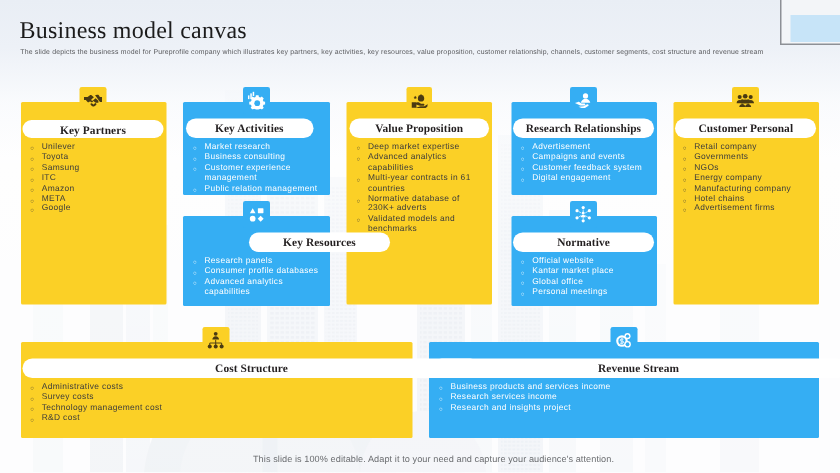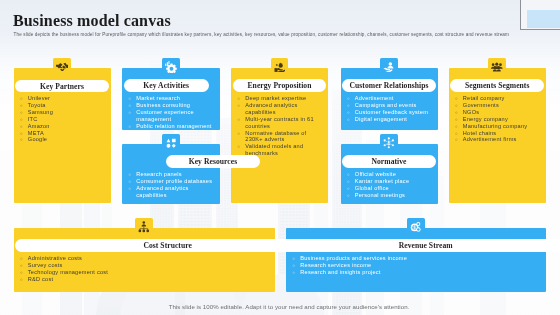--- a/index.html
+++ b/index.html
@@ -1,19 +1,19 @@
 <!DOCTYPE html>
 <html><head>
 <meta charset="utf-8">
 <style>
   html,body{margin:0;padding:0;}
   body{width:560px;height:315px;overflow:hidden;background:#fdfdfd;font-family:"Liberation Sans",sans-serif;}
   .slide{position:relative;width:560px;height:315px;background:#fdfdfe;overflow:hidden;}
   .bg{position:absolute;inset:0;z-index:0;}
-  .title{position:absolute;z-index:2;left:13px;top:12px;font-family:"Liberation Serif",serif;font-weight:700;font-size:16px;color:#1c1c1c;letter-spacing:0.15px;}
+  .title{position:absolute;z-index:2;left:13px;top:12px;font-family:"Liberation Serif",serif;font-weight:400;font-size:16px;color:#1c1c1c;letter-spacing:0.15px;}
   .subtitle{position:absolute;z-index:2;left:13.5px;top:32.2px;font-size:4.6px;color:#57585b;letter-spacing:0.135px;white-space:nowrap;}
   .card{position:absolute;border-radius:1px;z-index:2;}
   .yellow{background:#fbd026;}
   .blue{background:#35aef3;}
   .pill{position:absolute;z-index:3;background:#fff;border-radius:20px;display:flex;align-items:center;justify-content:center;}
   .pill span{font-family:"Liberation Serif",serif;font-weight:700;font-size:7.6px;color:#231f20;letter-spacing:0.06px;white-space:nowrap;}
   .icon{position:absolute;z-index:3;width:17.8px;height:17.8px;border-radius:1.5px;display:flex;align-items:center;justify-content:center;}
   ul{margin:0;padding:0;list-style:none;z-index:3;}
   li{position:relative;padding-left:7.5px;margin-bottom:0px;font-size:5.6px;line-height:6.85px;letter-spacing:0.23px;}
   li:before{content:"\25CB";position:absolute;left:-0.2px;top:0px;font-size:4.1px;line-height:7.3px;opacity:0.95;}
@@ -129,42 +129,42 @@
           <path d="M17.6 13.1l4.5 4.5-4.5 4.5-4.5-4.5z" fill="currentColor"></path>
         </svg>
       </div>
       <ul class="white" style="position: absolute; left: 128.8px; top: 171.4px; width: 87.5px;">
         <li>Research panels</li>
         <li>Consumer profile databases</li>
         <li>Advanced analytics capabilities</li>
       </ul>
       <div class="card yellow" style="left: 231px; top: 68px; width: 97px; height: 134.5px;"></div>
       <div class="pill" style="left: 232.7px; top: 79.2px; width: 93.6px; height: 12.4px;">
-        <span>Energy Proposition</span>
+        <span>Value Proposition</span>
       </div>
       <div class="icon yellow" style="left: 270.6px; top: 58.2px; color: rgb(74, 58, 18);">
         <svg viewBox="0 0 24 22" width="11.8" height="10.8">
           <circle cx="13.6" cy="7.4" r="4.3" fill="currentColor"></circle>
           <path d="M13.6 0.9l1.1 2.3 2.4.5-1.8 1.8.4 2.5-2.1-1.2-2.1 1.2.4-2.5-1.8-1.8 2.4-.5z" fill="currentColor"></path>
           <path d="M0.8 13.5h5.6l2.2-0.9c.6-.2 1.3-.2 1.8.1l3.2 1.9h3.1c.9 0 1.5.6 1.5 1.4 0 .8-.6 1.4-1.5 1.4h-4.6" fill="currentColor"></path>
           <path d="M1 12.6h6.3v7.6H1z" fill="currentColor"></path>
           <path d="M12.9 17.9h4.6c.5 0 .9-.1 1.3-.4l4-2.7c.7-.5 1.6-.3 2 .4.4.6.2 1.5-.4 2l-5.1 3.5c-.5.4-1.1.6-1.8.6H9.2c-.5 0-1-.2-1.4-.5l-1-.8" fill="currentColor"></path>
           <path d="M5.8 3.6l.7 1.5 1.6.3-1.2 1.2.3 1.6-1.4-.8-1.4.8.3-1.6L3.4 5.4l1.6-.3z" fill="currentColor"></path>
         </svg>
       </div>
       <ul class="dark" style="position: absolute; left: 237.8px; top: 95.4px; width: 86.5px;">
         <li>Deep market expertise</li>
         <li>Advanced analytics capabilities</li>
         <li>Multi-year contracts in 61 countries</li>
         <li>Normative database of 230K+ adverts</li>
         <li>Validated models and benchmarks</li>
       </ul>
       <div class="card blue" style="left: 340.5px; top: 68px; width: 97px; height: 61.5px;"></div>
       <div class="pill" style="left: 342.2px; top: 79.2px; width: 93.6px; height: 12.4px;">
-        <span>Customer Relationships</span>
+        <span>Research Relationships</span>
       </div>
       <div class="icon blue" style="left: 380.1px; top: 58.2px; color: rgb(255, 255, 255);">
         <svg viewBox="0 0 24 22" width="11.6" height="10.6">
           <circle cx="15.2" cy="4" r="3.6" fill="currentColor"></circle>
           <path d="M8.8 13.6c.4-3.3 3.2-5.8 6.5-5.8s6.1 2.5 6.5 5.8z" fill="currentColor"></path>
           <path d="M0.6 13.7l4.3-1.4c.6-.2 1.2-.1 1.7.2l3.1 2h3.6c.9 0 1.6.6 1.6 1.4 0 .8-.7 1.4-1.6 1.4H7.9" fill="currentColor"></path>
           <path d="M12.6 18.4l4.7-2.7c.7-.4 1.6-.2 2 .5.4.7.2 1.5-.5 1.9l-5.4 3.3c-.5.3-1 .4-1.6.2L5.4 19" fill="currentColor"></path>
         </svg>
       </div>
       <ul class="white" style="position: absolute; left: 347.3px; top: 95.4px; width: 86.5px;">
@@ -191,21 +191,21 @@
         </svg>
       </div>
       <ul class="white" style="position: absolute; left: 347.3px; top: 171.4px; width: 86.5px;">
         <li>Official website</li>
         <li>Kantar market place</li>
         <li>Global office</li>
         <li>Personal meetings</li>
       </ul>
       <div class="card yellow" style="left: 448.5px; top: 68px; width: 97.5px; height: 134.5px;"></div>
       <div class="pill" style="left: 450.2px; top: 79.2px; width: 94.1px; height: 12.4px;">
-        <span>Segments Segments</span>
+        <span>Customer Personal</span>
       </div>
       <div class="icon yellow" style="left: 488.35px; top: 58.2px; color: rgb(74, 58, 18);">
         <svg viewBox="0 0 24 20" width="11.6" height="9.7">
           <circle cx="12" cy="4.4" r="3.2" fill="currentColor"></circle>
           <path d="M6.4 14.6c0-3.1 2.5-5.6 5.6-5.6s5.6 2.5 5.6 5.6z" fill="currentColor"></path>
           <circle cx="4.4" cy="5.6" r="2.8" fill="currentColor"></circle>
           <path d="M-0.2 14.2c0-2.5 2.1-4.6 4.6-4.6s4.6 2.1 4.6 4.6z" fill="currentColor"></path>
           <circle cx="19.6" cy="5.6" r="2.8" fill="currentColor"></circle>
           <path d="M15 14.2c0-2.5 2.1-4.6 4.6-4.6s4.6 2.1 4.6 4.6z" fill="currentColor"></path>
           <circle cx="8" cy="11.1" r="2.6" fill="currentColor"></circle>

